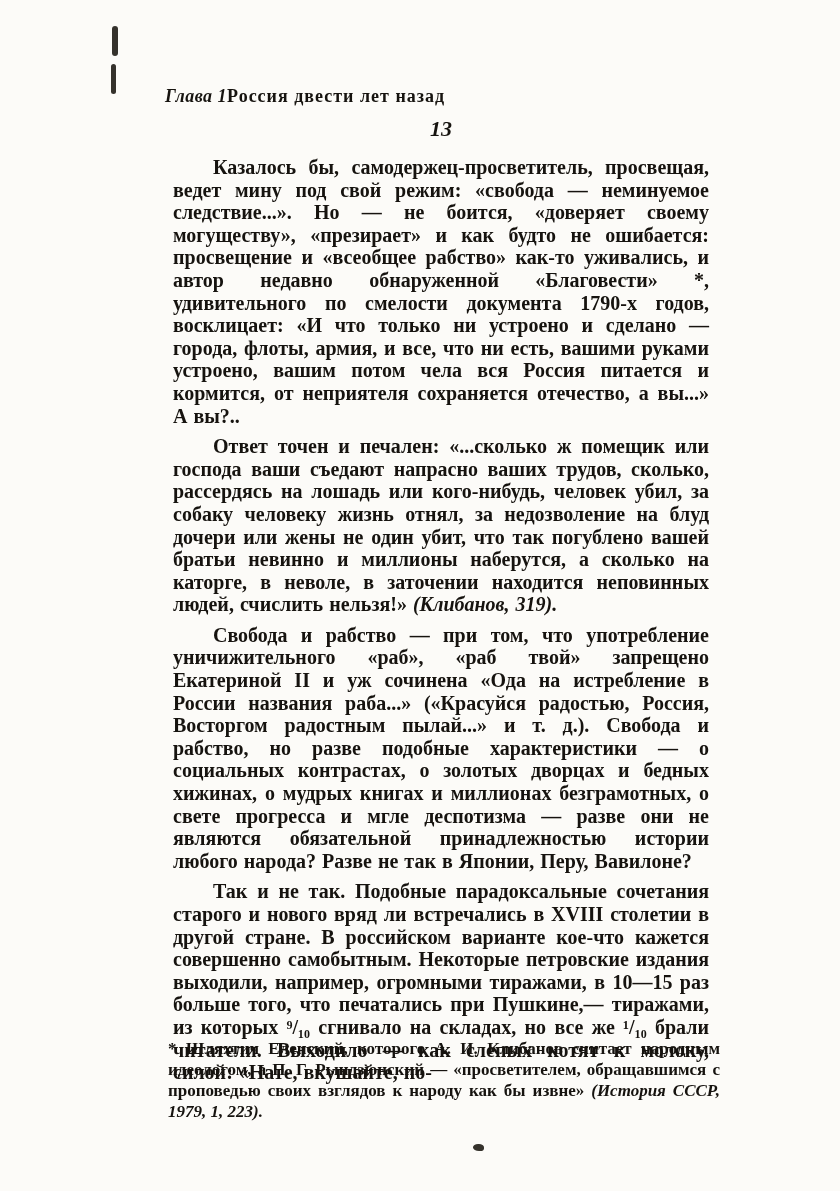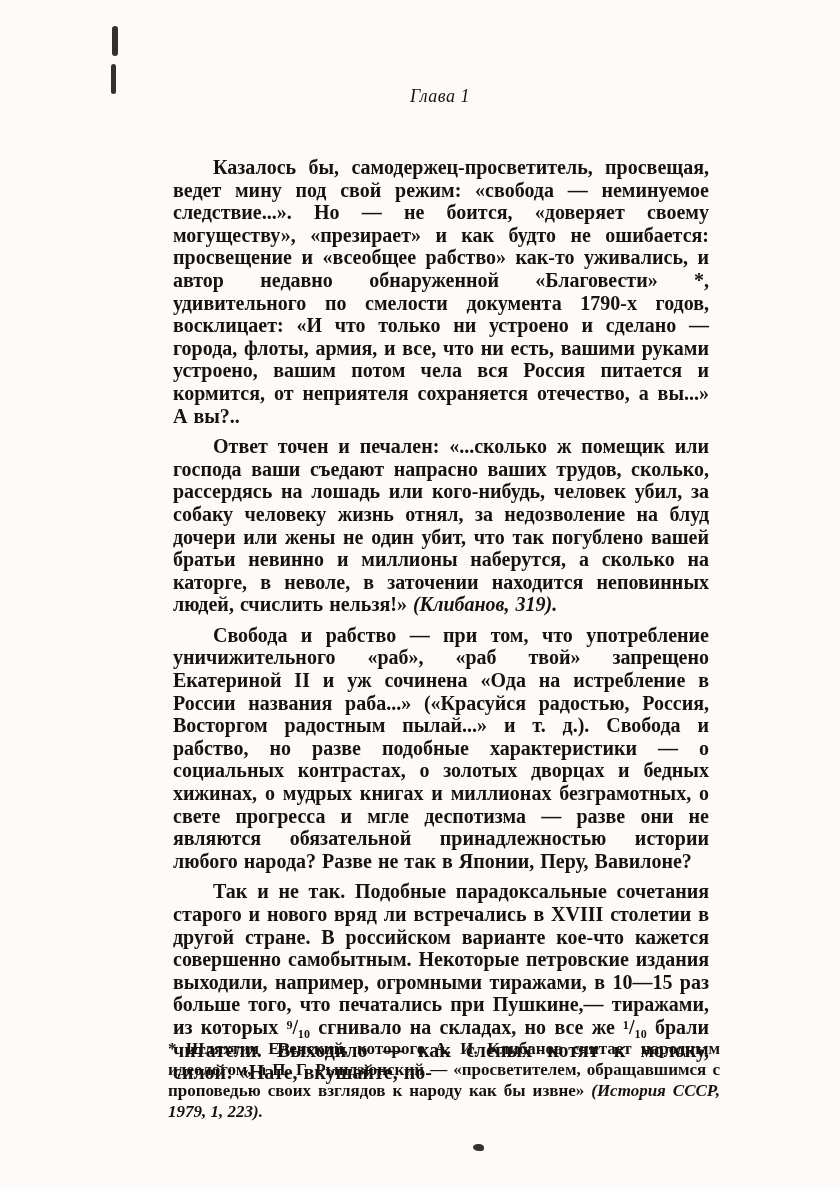--- a/index.html
+++ b/index.html
@@ -11,22 +11,22 @@
     position: relative;
     overflow: hidden;
   }
   .page {
     position: absolute; inset: 0;
     background: #fcfbf8;
   }
   .running-header {
     position: absolute;
     left: 165px; right: 125px; top: 86px;
-    display: flex; justify-content: center; align-items: baseline;
-    font-size: 18px; font-weight: normal;
+    display: flex; justify-content: flex-start; align-items: baseline;
+    font-size: 18px; font-weight: bold;
   }
   .chapter { font-style: italic; letter-spacing: 0.5px; }
   .title { letter-spacing: 1px; }
   .page-number {
     position: absolute;
     left: 165px; width: 552px; top: 116px;
     text-align: center;
     font-style: italic; font-weight: bold;
     font-size: 22px;
   }
@@ -59,22 +59,24 @@
 <body>
 
 <div class="page">
 
   <div class="artifact a1"></div>
   <div class="artifact a2"></div>
   <div class="artifact a3"></div>
 
   <header class="running-header">
     <span class="chapter">Глава 1</span>
+    <span class="title">Россия двести лет назад</span>
   </header>
 
+  <div class="page-number">13</div>
 
   <main class="body-text">
       <p><span>Казалось бы, самодержец-просветитель, просвещая, ведет мину под свой режим: «свобода — неминуемое следствие...». Но — не боится, «доверяет своему могуществу», «презирает» и как будто не ошибается: просвещение и «всеобщее рабство» как-то уживались, и автор недавно обнаруженной «Благовести» *, удивительного по смелости документа 1790-х годов, восклицает: «И что только ни устроено и сделано — города, флоты, армия, и все, что ни есть, вашими руками устроено, вашим потом чела вся Россия питается и кормится, от неприятеля сохраняется отечество, а вы...» А вы?..</span></p>
       <p><span>Ответ точен и печален: «...сколько ж помещик или господа ваши съедают напрасно ваших трудов, сколько, рассердясь на лошадь или кого-нибудь, человек убил, за собаку человеку жизнь отнял, за недозволение на блуд дочери или жены не один убит, что так погублено вашей братьи невинно и миллионы наберутся, а сколько на каторге, в неволе, в заточении находится неповинных людей, счислить нельзя!» </span><span class="it">(Клибанов, 319).</span></p>
       <p><span>Свобода и рабство — при том, что употребление уничижительного «раб», «раб твой» запрещено Екатериной II и уж сочинена «Ода на истребление в России названия раба...» («Красуйся радостью, Россия, Восторгом радостным пылай...» и т. д.). Свобода и рабство, но разве подобные характеристики — о социальных контрастах, о золотых дворцах и бедных хижинах, о мудрых книгах и миллионах безграмотных, о свете прогресса и мгле деспотизма — разве они не являются обязательной принадлежностью истории любого народа? Разве не так в Японии, Перу, Вавилоне?</span></p>
       <p><span>Так и не так. Подобные парадоксальные сочетания старого и нового вряд ли встречались в XVIII столетии в другой стране. В российском варианте кое-что кажется совершенно самобытным. Некоторые петровские издания выходили, например, огромными тиражами, в 10—15 раз больше того, что печатались при Пушкине,— тиражами, из которых ⁹/₁₀ сгнивало на складах, но все же ¹/₁₀ брали читатели. Выходило — как слепых котят к молоку, силой: «Нате, вкушайте, по-</span></p>
     </main>
 
   <footer class="footnote">
     <span><span>* Шляхтич Еленский, которого А. И. Клибанов считает народным идеологом, а П. Г. Рындзюнский — «просветителем, обращавшимся с проповедью своих взглядов к народу как бы извне» </span><span class="it">(История СССР, 1979, 1, 223).</span></span>

